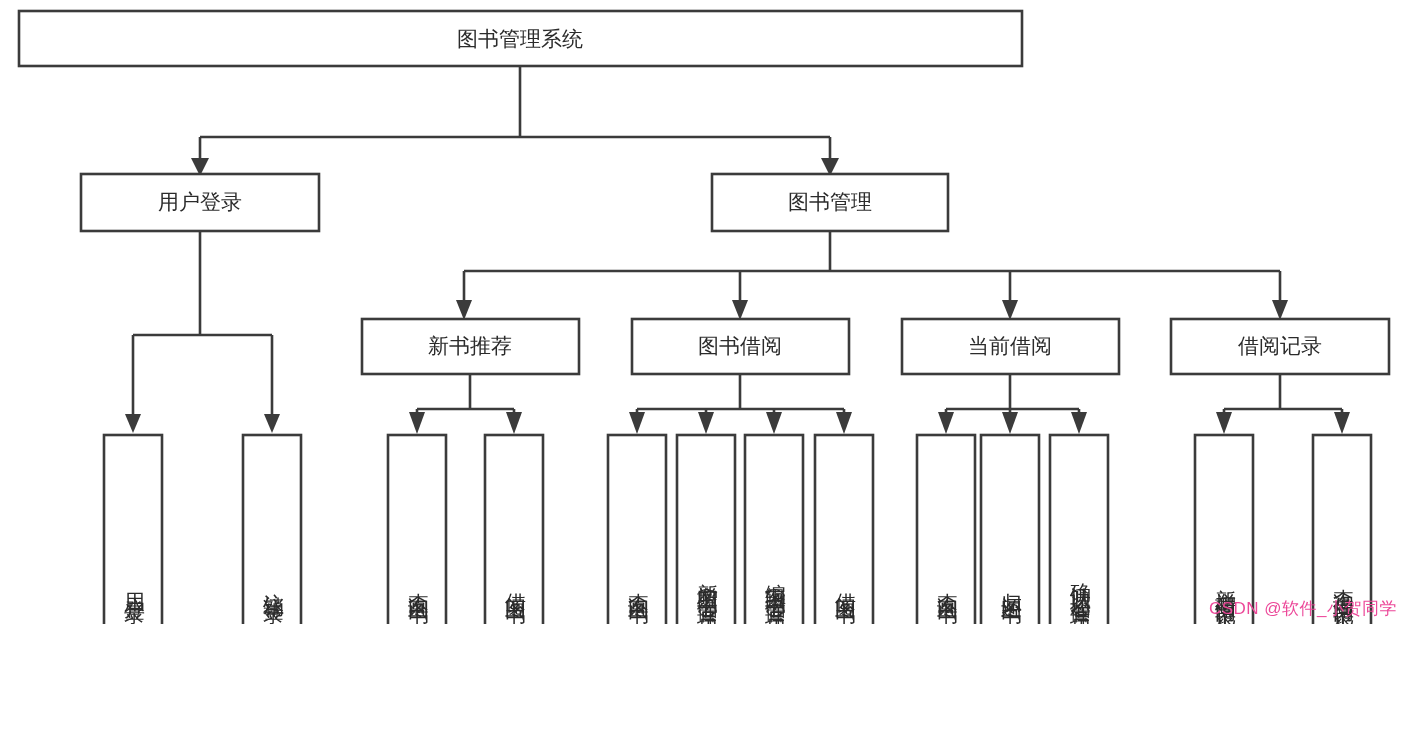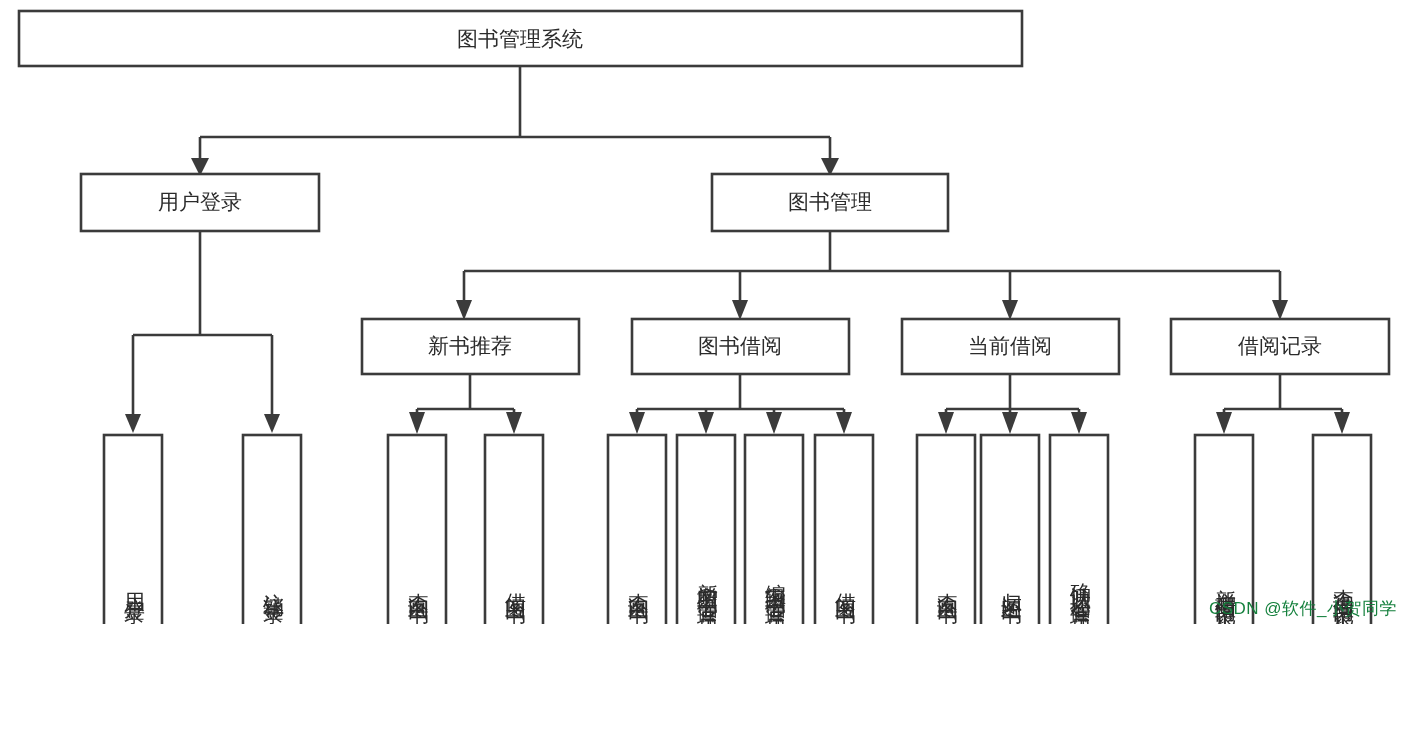--- a/index.html
+++ b/index.html
@@ -57,21 +57,21 @@
     text-orientation: upright;
     letter-spacing: 4px;
     white-space: pre;
   }
   .watermark {
     position: absolute;
     right: 8px;
     bottom: 4px;
     font-family: "Liberation Sans", "DejaVu Sans", sans-serif;
     font-size: 17px;
-    color: #15803d;
+    color: #ec4899;
     letter-spacing: 0.5px;
     user-select: none;
     pointer-events: none;
     white-space: pre;
   }
 </style>
 </head>
 <body>
 
 <div id="canvas">

